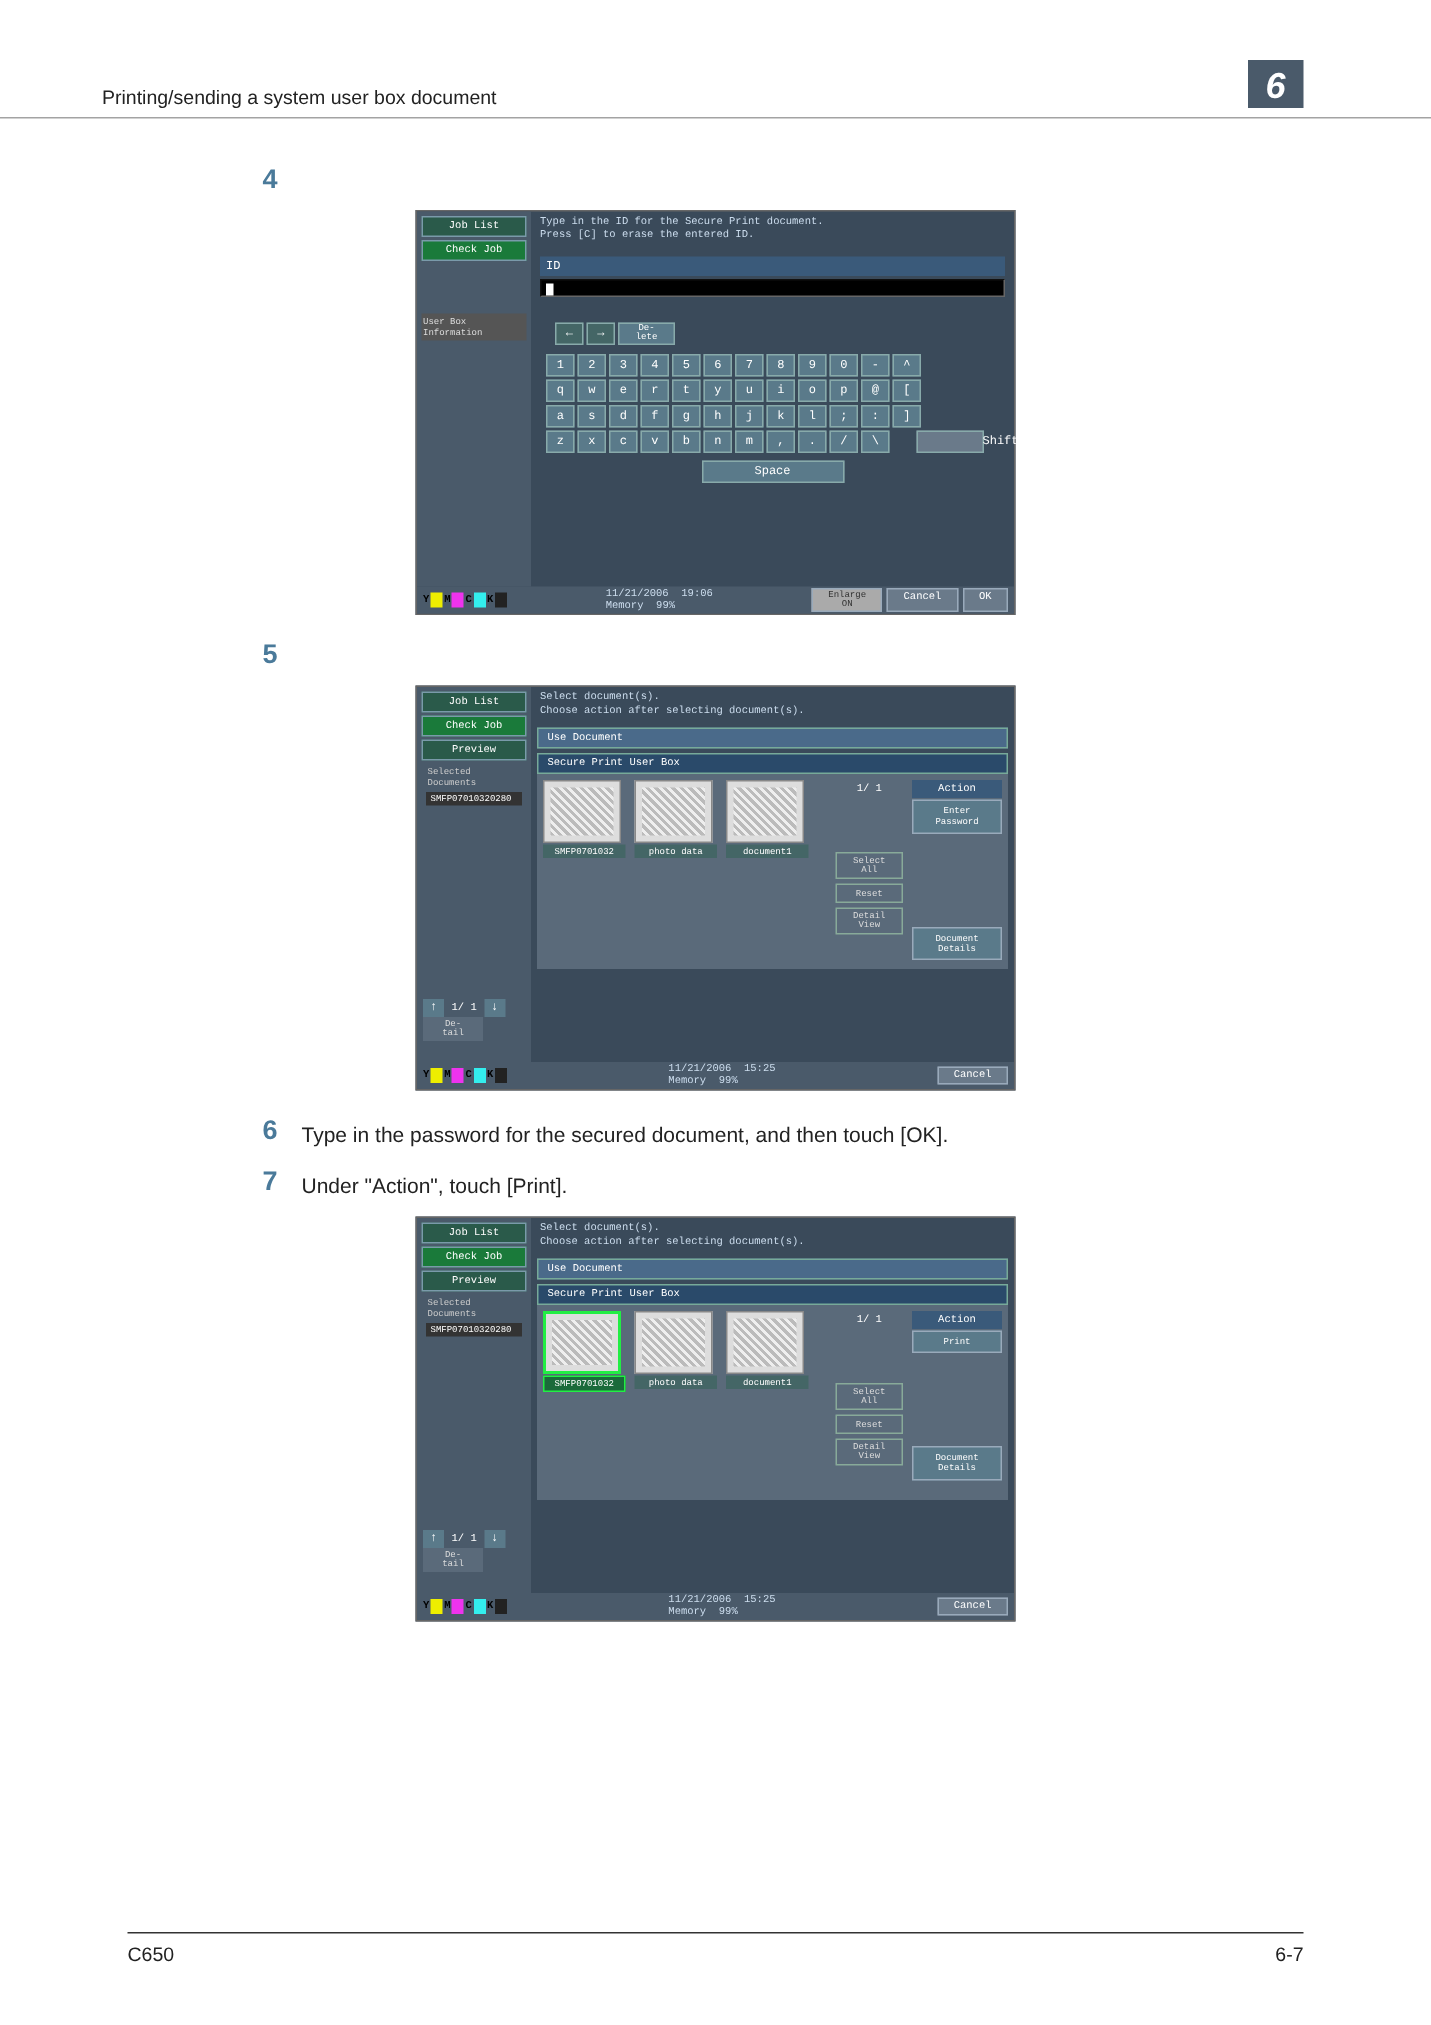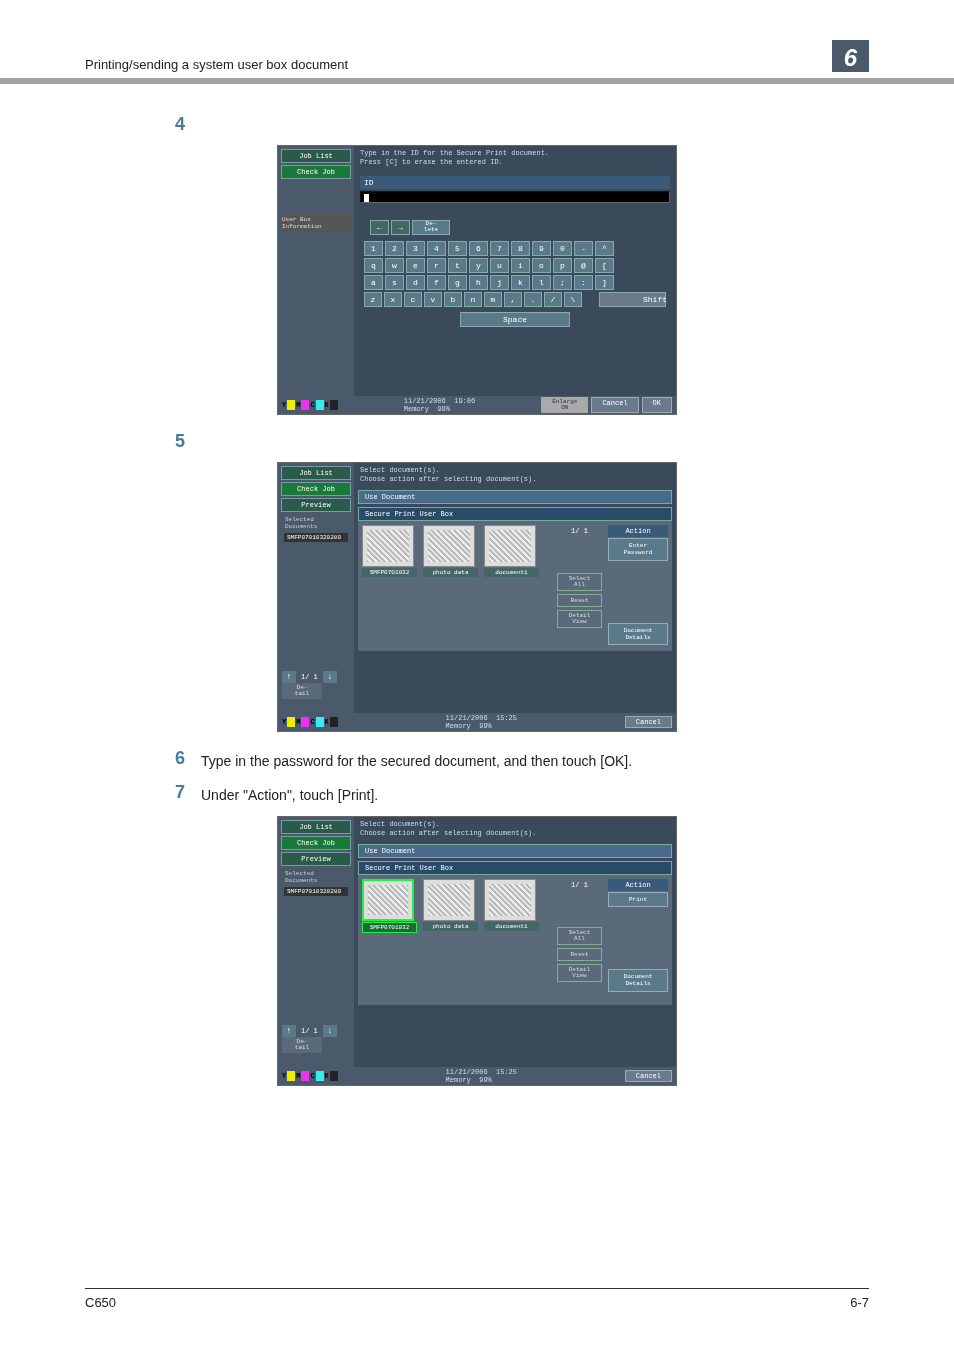--- a/index.html
+++ b/index.html
@@ -9,22 +9,22 @@
     width: 954px;
     height: 1350px;
     position: relative;
     font-size: 14px;
     color: #222;
   }
   .page-header {
     display: flex;
     justify-content: space-between;
     align-items: flex-end;
-    padding: 40px 85px 6px 85px;
-    border-bottom: 6px solid #a3a3a3;
+    padding: 40px 85px 6px 68px;
+    border-bottom: 1px solid #a3a3a3;
   }
   .page-header-title { font-size: 13px; }
   .chapter-num {
     background: #4a5a6a;
     color: #fff;
     font-size: 24px;
     font-weight: bold;
     padding: 6px 12px 2px;
     font-style: italic;
     line-height: 1;
@@ -131,22 +131,22 @@
   }
   .id-input::after { content:''; position:absolute; left:3px; top:2px; width:5px; height:8px; background:#fff; }
   .kb-row { display: flex; gap: 2px; padding: 1px 10px; }
   .kb-btn {
     background: #5a7a8a; border: 1px solid #8aa;
     color: #fff; width: 19px; height: 15px;
     text-align: center; line-height: 13px; font-size: 8px;
   }
   .kb-btn.wide { width: 38px; font-size:6px; }
   .kb-btn.arrow { background:#466; }
-  .kb-btn.shift { width: 67px; background:#6a7a8a;padding-left:43px;}
-  .kb-btn.space { width: 110px; margin: 2px auto; display:block;}
+  .kb-btn.shift { width: 45px; background:#6a7a8a;padding-left:43px;}
+  .kb-btn.space { width: 95px; margin: 2px auto; display:block;}
   .kb-spacer-row { display:flex; justify-content:center; padding: 2px 0 8px;}
   
   .tab-row { display:flex; margin: 3px 4px 0; }
   .tab { background:#4a6a8a; color:#fff; font-size:7px; padding:2px 6px; flex:1; border:1px solid #7a9; }
   .tab.sub { background:#2a4a6a; }
   .doc-area { background:#5a6a7a; margin: 0 4px 4px; padding: 4px; min-height: 130px; position:relative; }
   .docthumbs { display:flex; gap: 6px; }
   .thumb { width: 55px; text-align:center; }
   .thumb-img { width: 52px; height: 42px; background:#ddd; border:1px solid #888; margin-bottom:1px; position:relative;}
   .thumb-img.sel { border: 2px solid #2e4;}

